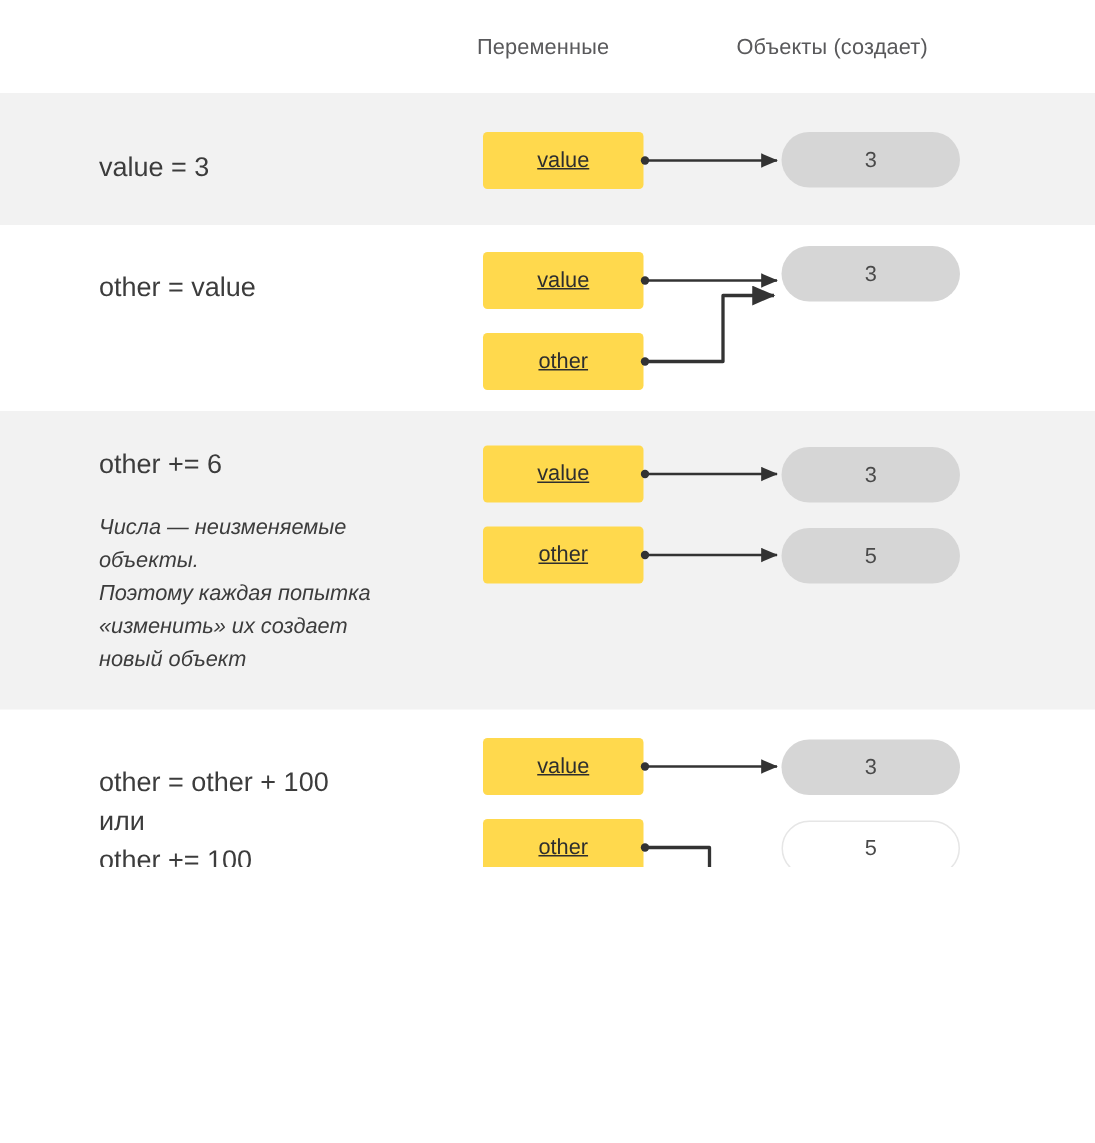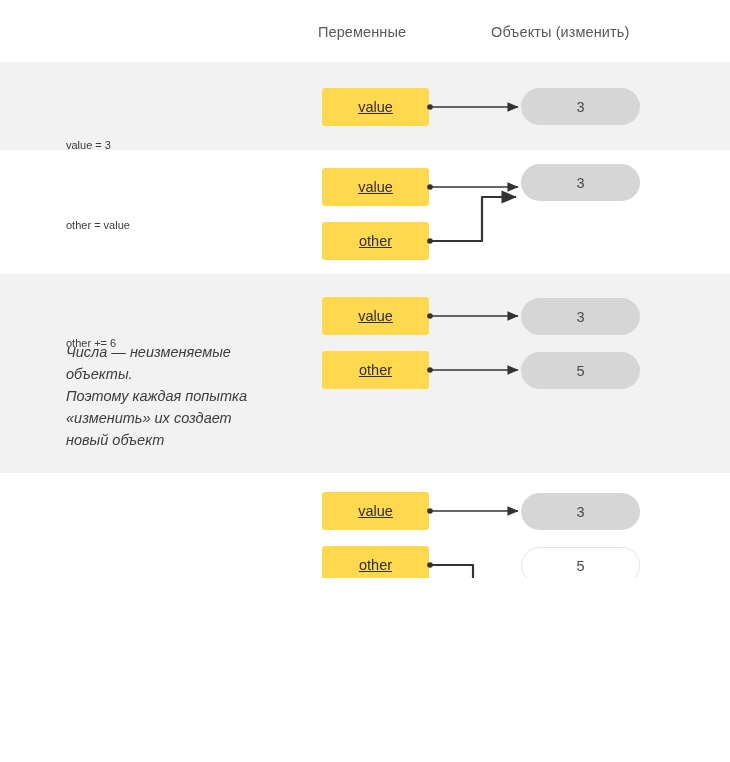--- a/index.html
+++ b/index.html
@@ -35,25 +35,24 @@
     width: 730px;
     background: #f2f2f2;
   }
   #band-1 { top: 62px;  height: 88px; }
   #band-2 { top: 274px; height: 199px; }
 
   
   .code-label {
     position: absolute;
     left: 66px;
-    font-size: 11px;
+    font-size: 18px;
     color: #3c3c3c;
     line-height: 1.45;
     white-space: pre-line;
-    margin-top: 40px;
   }
   .note {
     position: absolute;
     left: 66px;
     font-size: 14.5px;
     font-style: italic;
     color: #3c3c3c;
     line-height: 1.52;
     white-space: pre-line;
   }
@@ -121,21 +120,21 @@
 </style>
 </head>
 <body>
 
 <div id="diagram">
 
   <div class="band" id="band-1"></div>
   <div class="band" id="band-2"></div>
 
   <div class="col-header" id="hdr-vars">Переменные</div>
-  <div class="col-header" id="hdr-objects">Объекты (изменить)</div>
+  <div class="col-header" id="hdr-objects">Объекты (создает)</div>
 
   <div class="code-label" id="code-1">value = 3</div>
   <div class="var-box" style="top:88px">
     <span>value</span>
   </div>
   <div class="obj-pill" style="top:88px">
     <span>3</span>
   </div>
 
   <div class="code-label" id="code-2">other = value</div>
@@ -161,20 +160,23 @@
   <div class="var-box" style="top:351px">
     <span>other</span>
   </div>
   <div class="obj-pill" style="top:298px">
     <span>3</span>
   </div>
   <div class="obj-pill" style="top:352px">
     <span>5</span>
   </div>
 
+  <div class="code-label" id="code-4">other = other + 100
+или
+other += 100</div>
   <div class="var-box" style="top:492px">
     <span>value</span>
   </div>
   <div class="var-box" style="top:546px">
     <span>other</span>
   </div>
   <div class="obj-pill" style="top:493px">
     <span>3</span>
   </div>
   <div class="obj-pill orphan" style="top:547px">

